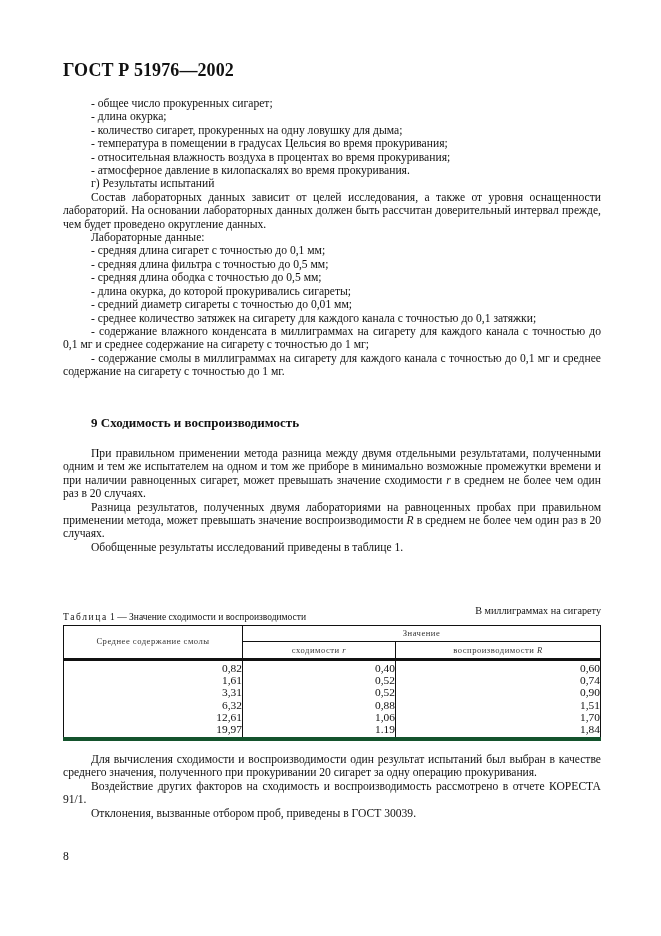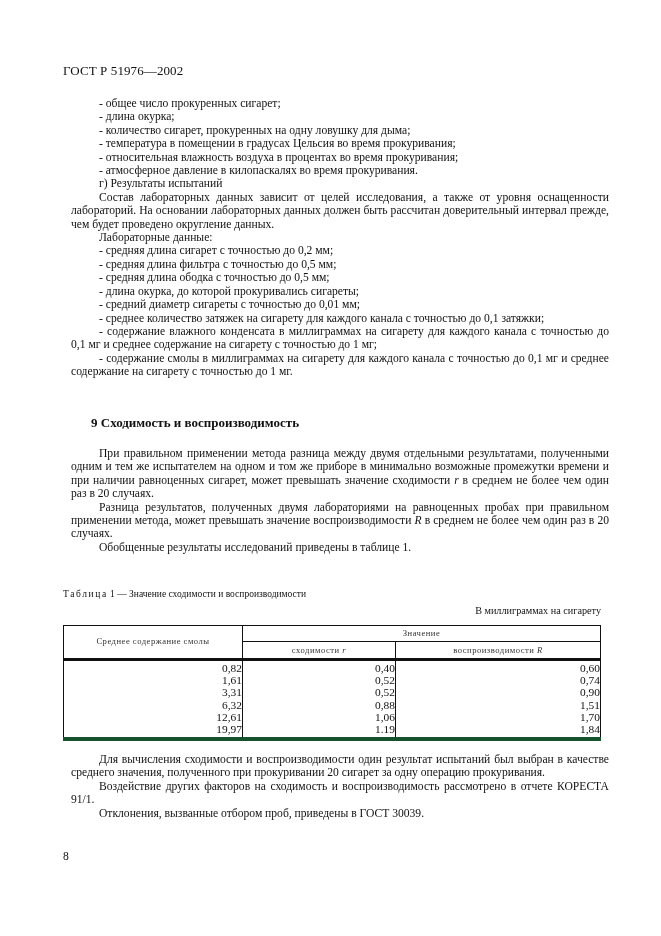--- a/index.html
+++ b/index.html
@@ -3,33 +3,33 @@
 <meta charset="utf-8">
 <style>
   html, body { margin: 0; padding: 0; background: #ffffff; }
   body {
     width: 661px; height: 936px; position: relative; overflow: hidden;
     font-family: "Liberation Serif", "DejaVu Serif", serif;
     color: #111; font-size: 11.6px; line-height: 13.4px;
   }
   .header {
     position: absolute; left: 63px; top: 64px;
-    font-weight: normal; font-size: 13px; letter-spacing: 0.1px;
+    font-weight: bold; font-size: 18px; letter-spacing: 0.1px;
   }
-  .block { position: absolute; left: 63px; width: 538px; margin-left: 8px; }
+  .block { position: absolute; left: 63px; width: 538px; }
   .p { text-align: justify; text-indent: 28px; margin: 0; }
   .li { padding-left: 28px; margin: 0; white-space: nowrap; }
   .li-wrap { text-indent: 28px; margin: 0; text-align: justify; }
   .h2 {
     position: absolute; left: 91px; top: 416px;
     font-weight: bold; font-size: 13px;
   }
   .italic { font-style: italic; }
   .table-caption {
-    position: absolute; left: 63px; top: 588px; font-size: 9.5px;
+    position: absolute; left: 63px; top: 611px; font-size: 9.5px;
   }
   .table-caption .spaced { letter-spacing: 1.6px; }
   .table-units {
     position: absolute; right: 60px; top: 604px; font-size: 10.2px;
   }
   table.data {
     position: absolute; left: 63px; top: 625px; width: 538px;
     border-collapse: collapse; font-size: 11.4px;
   }
   table.data th {
@@ -56,21 +56,21 @@
   <div class="block" style="top:97px;">
     <p class="li">- общее число прокуренных сигарет;</p>
     <p class="li">- длина окурка;</p>
     <p class="li">- количество сигарет, прокуренных на одну ловушку для дыма;</p>
     <p class="li">- температура в помещении в градусах Цельсия во время прокуривания;</p>
     <p class="li">- относительная влажность воздуха в процентах во время прокуривания;</p>
     <p class="li">- атмосферное давление в килопаскалях во время прокуривания.</p>
     <p class="li">г)  Результаты испытаний</p>
     <p class="p">Состав лабораторных данных зависит от целей исследования, а также от уровня оснащенности лабораторий. На основании лабораторных данных должен быть рассчитан доверительный интервал прежде, чем будет проведено округление данных.</p>
     <p class="li">Лабораторные данные:</p>
-    <p class="li">- средняя длина сигарет с точностью до 0,2 мм;</p>
+    <p class="li">- средняя длина сигарет с точностью до 0,1 мм;</p>
     <p class="li">- средняя длина фильтра с точностью до 0,5 мм;</p>
     <p class="li">- средняя длина ободка с точностью до 0,5 мм;</p>
     <p class="li">- длина окурка, до которой прокуривались сигареты;</p>
     <p class="li">- средний диаметр сигареты с точностью до 0,01 мм;</p>
     <p class="li">- среднее количество затяжек на сигарету для каждого канала с точностью до 0,1 затяжки;</p>
     <p class="li-wrap">- содержание влажного конденсата в миллиграммах на сигарету для каждого канала с точностью до 0,1 мг и среднее содержание на сигарету с точностью до 1 мг;</p>
     <p class="li-wrap">- содержание смолы в миллиграммах на сигарету для каждого канала с точностью до 0,1 мг и среднее содержание на сигарету с точностью до 1 мг.</p>
   </div>
 
   <div class="h2">9  Сходимость и воспроизводимость</div>

